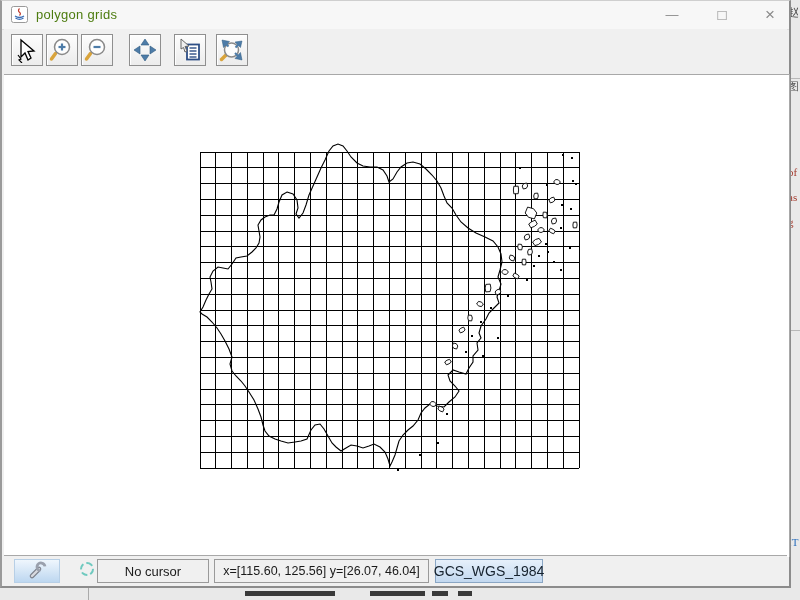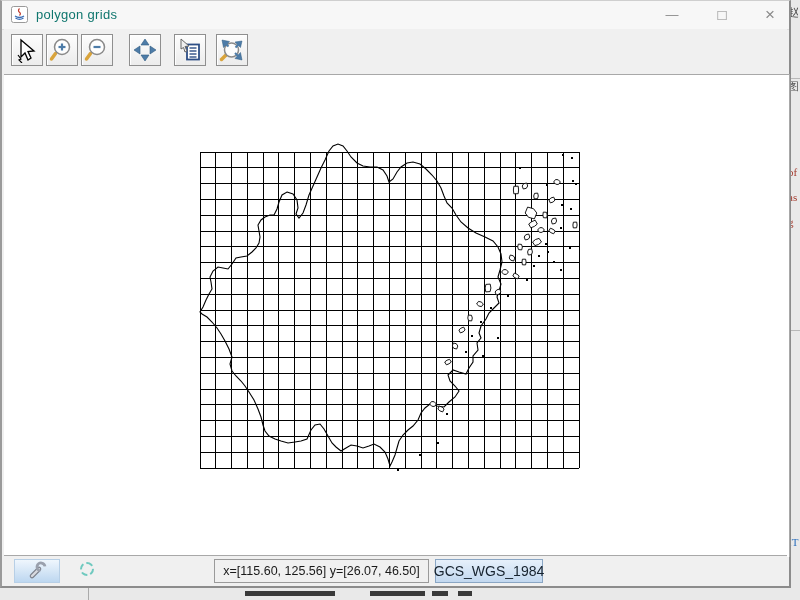--- a/index.html
+++ b/index.html
@@ -5,21 +5,21 @@
   html,body{margin:0;padding:0;background:#e9e9e9;}
   .screen{position:relative;width:800px;height:600px;overflow:hidden;
           font-family:"Liberation Sans",sans-serif;background:#e9e9e9;}
   
   .app-window{position:absolute;left:0;top:0;width:791px;height:588px;background:#f0f0f0;
               border-left:2px solid #9a9a9a;border-right:2px solid #8c8c8c;border-bottom:2px solid #8c8c8c;
               border-top:1px solid #cfcfcf;box-sizing:border-box;}
   .titlebar{position:absolute;left:0;top:0;right:0;height:28px;background:#f7f7f7;
             border-bottom:1px solid #e0e0e0;}
   .app-icon{position:absolute;left:9px;top:5px;width:17px;height:17px;}
-  .title-text{position:absolute;left:34px;top:6px;font-size:13px;color:#0f766e;letter-spacing:.3px;}
+  .title-text{position:absolute;left:34px;top:6px;font-size:13px;color:#4d7c0f;letter-spacing:.3px;}
   .win-ctl{position:absolute;top:3px;width:30px;height:22px;text-align:center;color:#8a8a8a;cursor:default;}
   .ctl-min{left:655px;font-size:13px;line-height:22px;}
   .ctl-max{left:705px;font-size:15px;line-height:21px;}
   .ctl-close{left:753px;font-size:17px;line-height:21px;}
   
   .toolbar{position:absolute;left:2px;top:28px;right:2px;height:45px;background:#f0f0f0;}
   .tbtn{position:absolute;top:5px;width:32px;height:32px;box-sizing:border-box;
         border:1px solid #8f8f8f;background:linear-gradient(#fdfdfd,#ececec);
         box-shadow:inset 1px 1px 0 #ffffff;display:flex;align-items:center;justify-content:center;}
   
@@ -140,21 +140,22 @@
 
     <div class="statusbar">
       <div class="wrench-btn">
         <svg width="22" height="22" viewBox="0 0 22 22">
           <line x1="13" y1="9" x2="6" y2="16" stroke="#7c818c" stroke-width="4.6" stroke-linecap="round"></line>
           <line x1="13" y1="9" x2="6" y2="16" stroke="#d8dae0" stroke-width="2.4" stroke-linecap="round"></line>
           <circle cx="15" cy="7" r="4" fill="none" stroke="#9aa0ad" stroke-width="2.8" stroke-dasharray="17 8" transform="rotate(100 15 7)"></circle>
         </svg>
       </div>
       <div class="dash-circle"></div>
-      <div class="sfield f-coords">x=[115.60, 125.56] y=[26.07, 46.50]</div>
+      <div class="sfield f-cursor">No cursor</div>
+      <div class="sfield f-coords">x=[115.60, 125.56] y=[26.07, 46.04]</div>
       <div class="sfield f-crs">GCS_WGS_1984</div>
     </div>
   </div>
 
   <svg class="map-overlay" viewBox="0 0 800 600">
     <g id="grid-layer">
         <line x1="200" y1="152" x2="200" y2="468" stroke="#000000" stroke-width="1" shape-rendering="crispEdges"></line>
         <line x1="215.79166666666666" y1="152" x2="215.79166666666666" y2="468" stroke="#000000" stroke-width="1" shape-rendering="crispEdges"></line>
         <line x1="231.58333333333334" y1="152" x2="231.58333333333334" y2="468" stroke="#000000" stroke-width="1" shape-rendering="crispEdges"></line>
         <line x1="247.375" y1="152" x2="247.375" y2="468" stroke="#000000" stroke-width="1" shape-rendering="crispEdges"></line>

